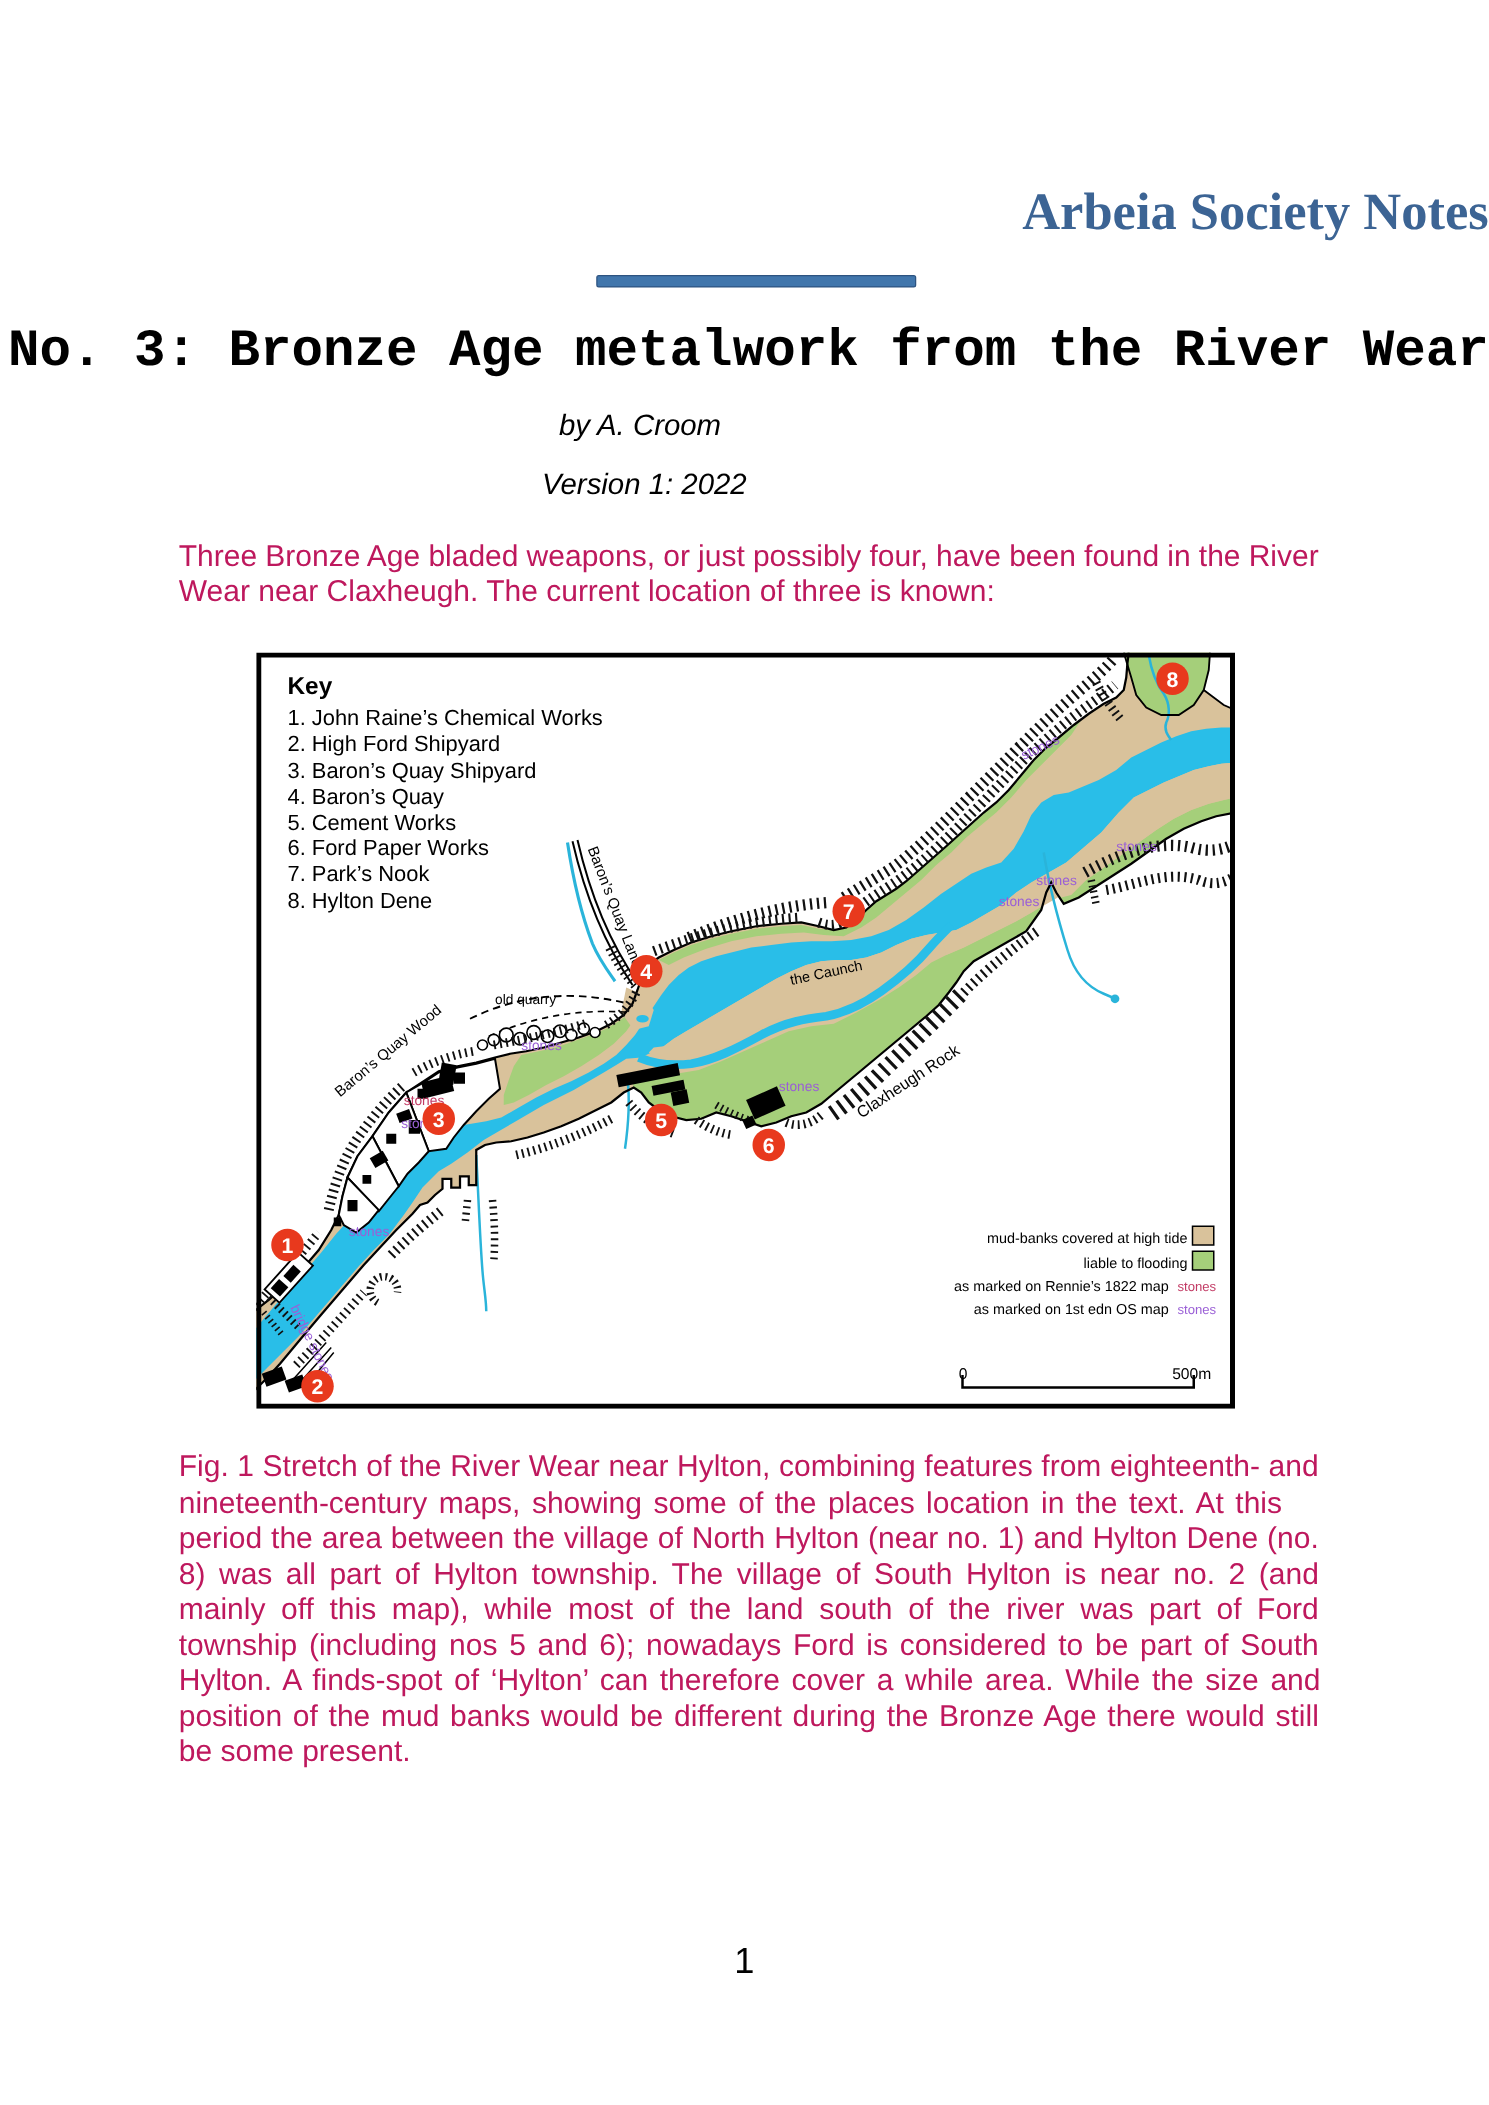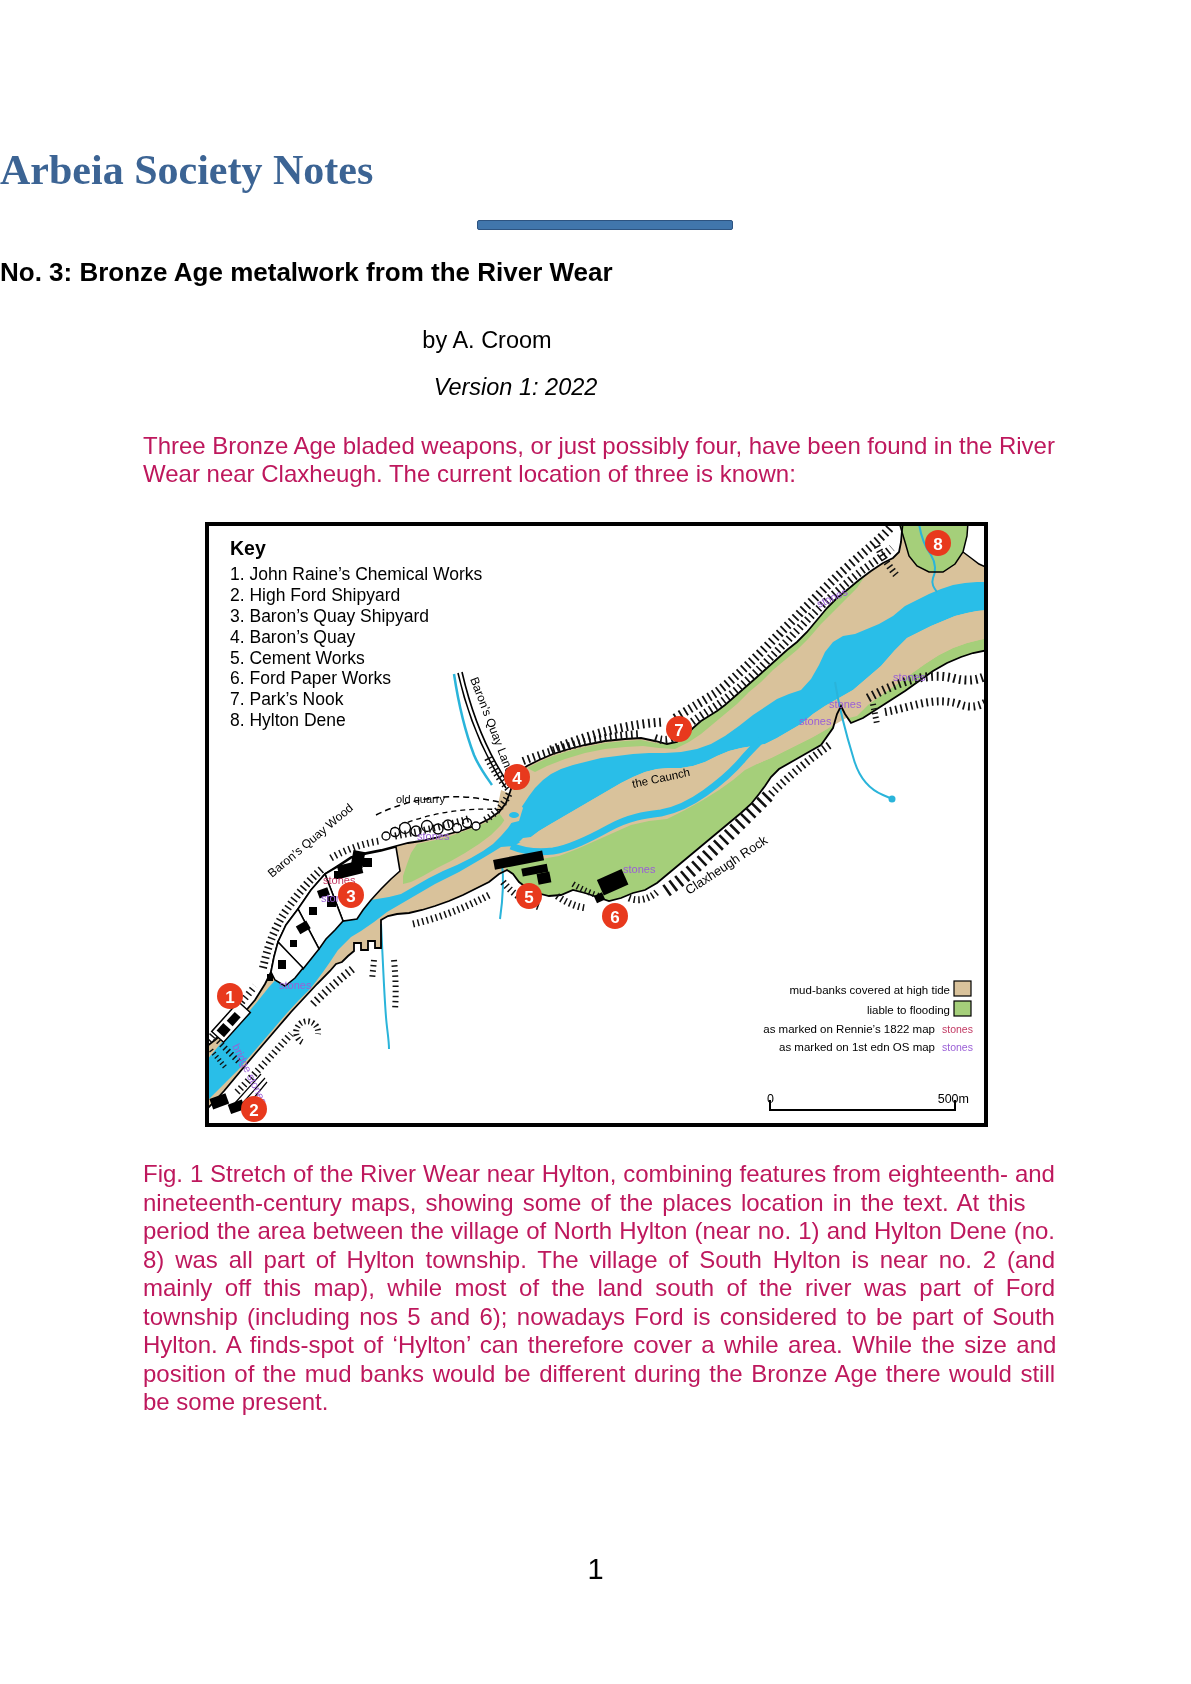--- a/index.html
+++ b/index.html
@@ -1,28 +1,28 @@
 <!DOCTYPE html>
 <html><head>
 <meta charset="utf-8">
 <style>
   html,body{margin:0;padding:0;}
   body{width:1191px;height:1684px;position:relative;background:#ffffff;
        font-family:"Liberation Sans",sans-serif;}
   .abs{position:absolute;}
-  #title{left:0;top:146px;width:1191px;text-align:left;
+  #title{left:0;top:146px;width:1191px;text-align:right;
          font-family:"Liberation Serif",serif;font-weight:bold;
          font-size:42px;color:#3c6494;}
   #rule{left:477px;top:220px;width:254px;height:8px;background:#4176ac;
         border:1px solid #2d5380;border-radius:2px;}
-  #heading{left:0;top:257px;width:1191px;text-align:left;
-           font-family:Liberation Sans, sans-serif;font-weight:bold;
-           font-size:26px;color:#000;}
+  #heading{left:0;top:257px;width:1191px;text-align:right;
+           font-family:Liberation Mono, monospace;font-weight:bold;
+           font-size:42px;color:#000;}
   #byline{left:0;top:327px;width:974px;text-align:center;
-          font-size:23.5px;color:#000;}
+          font-style:italic;font-size:23.5px;color:#000;padding-left:25px;}
   #version{left:0;top:374px;width:1031px;text-align:center;
            font-style:italic;font-size:23.5px;color:#000;}
   .bl{position:absolute;left:143px;width:912px;font-size:24px;color:#be185d;
       white-space:nowrap;}
   #pagenum{left:0;top:1553px;width:1191px;text-align:center;font-size:29px;}
 </style>
 </head>
 <body>
 
 <div class="abs" id="title">Arbeia Society Notes</div>

